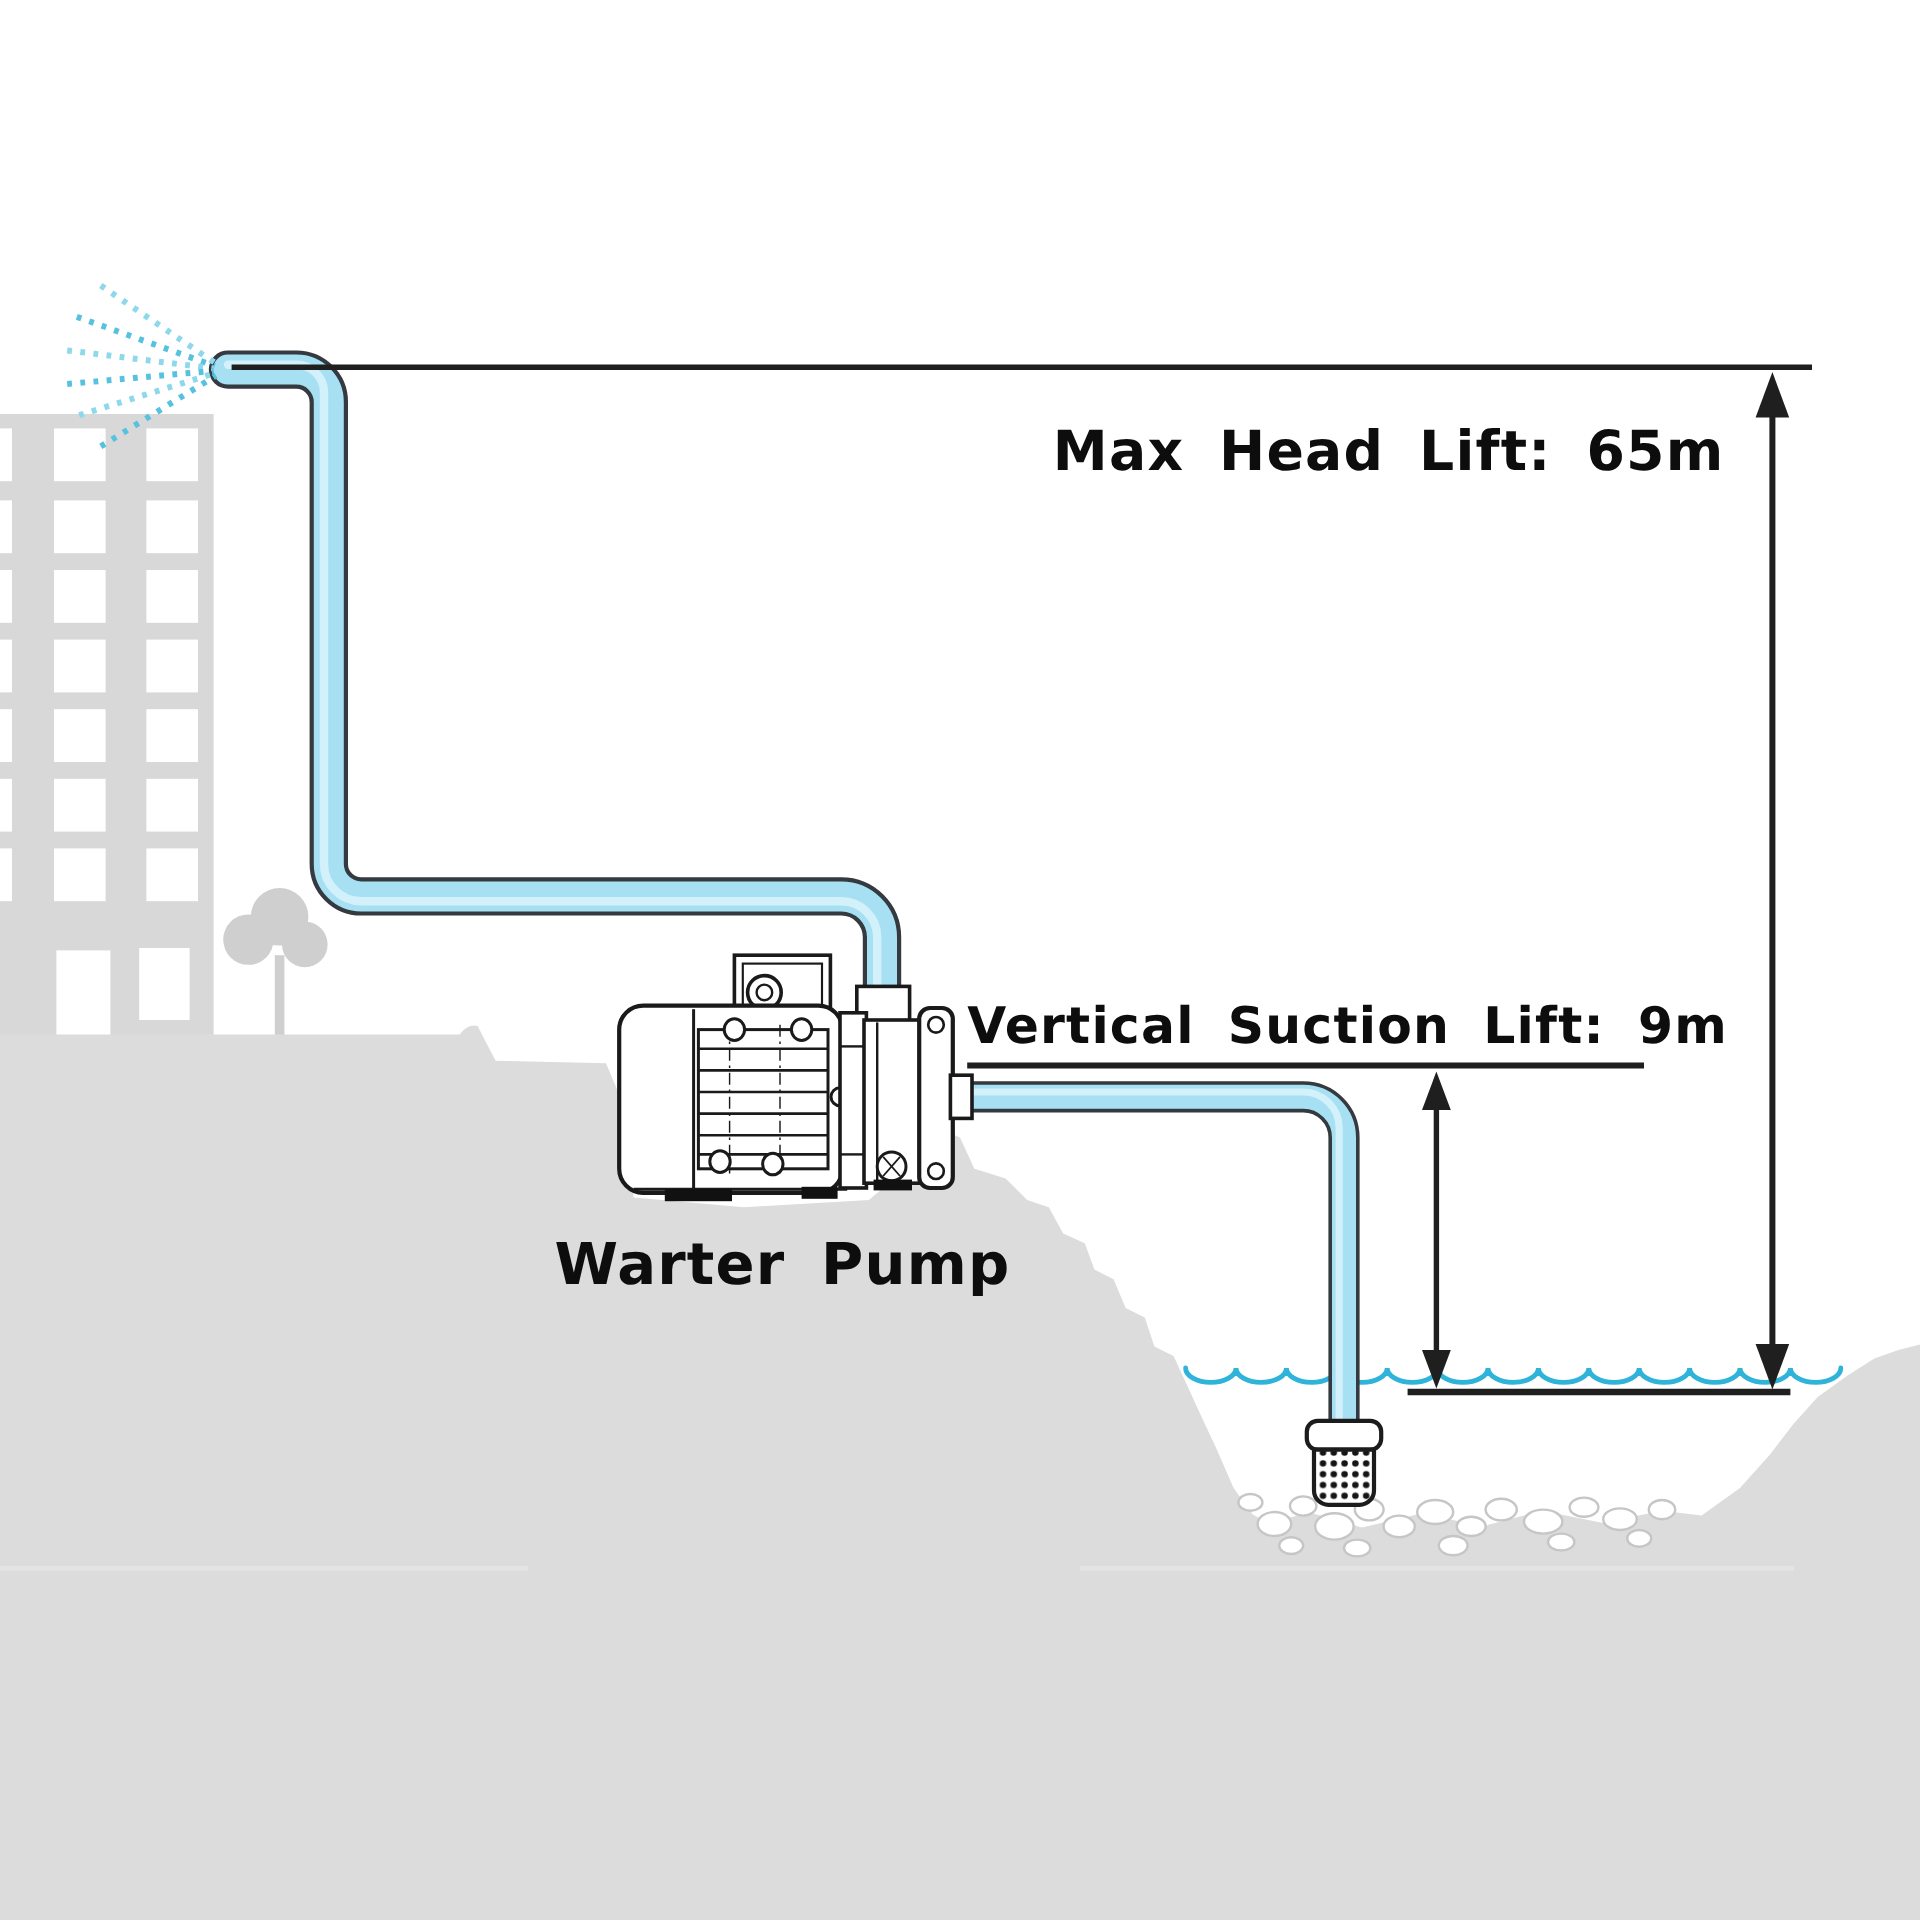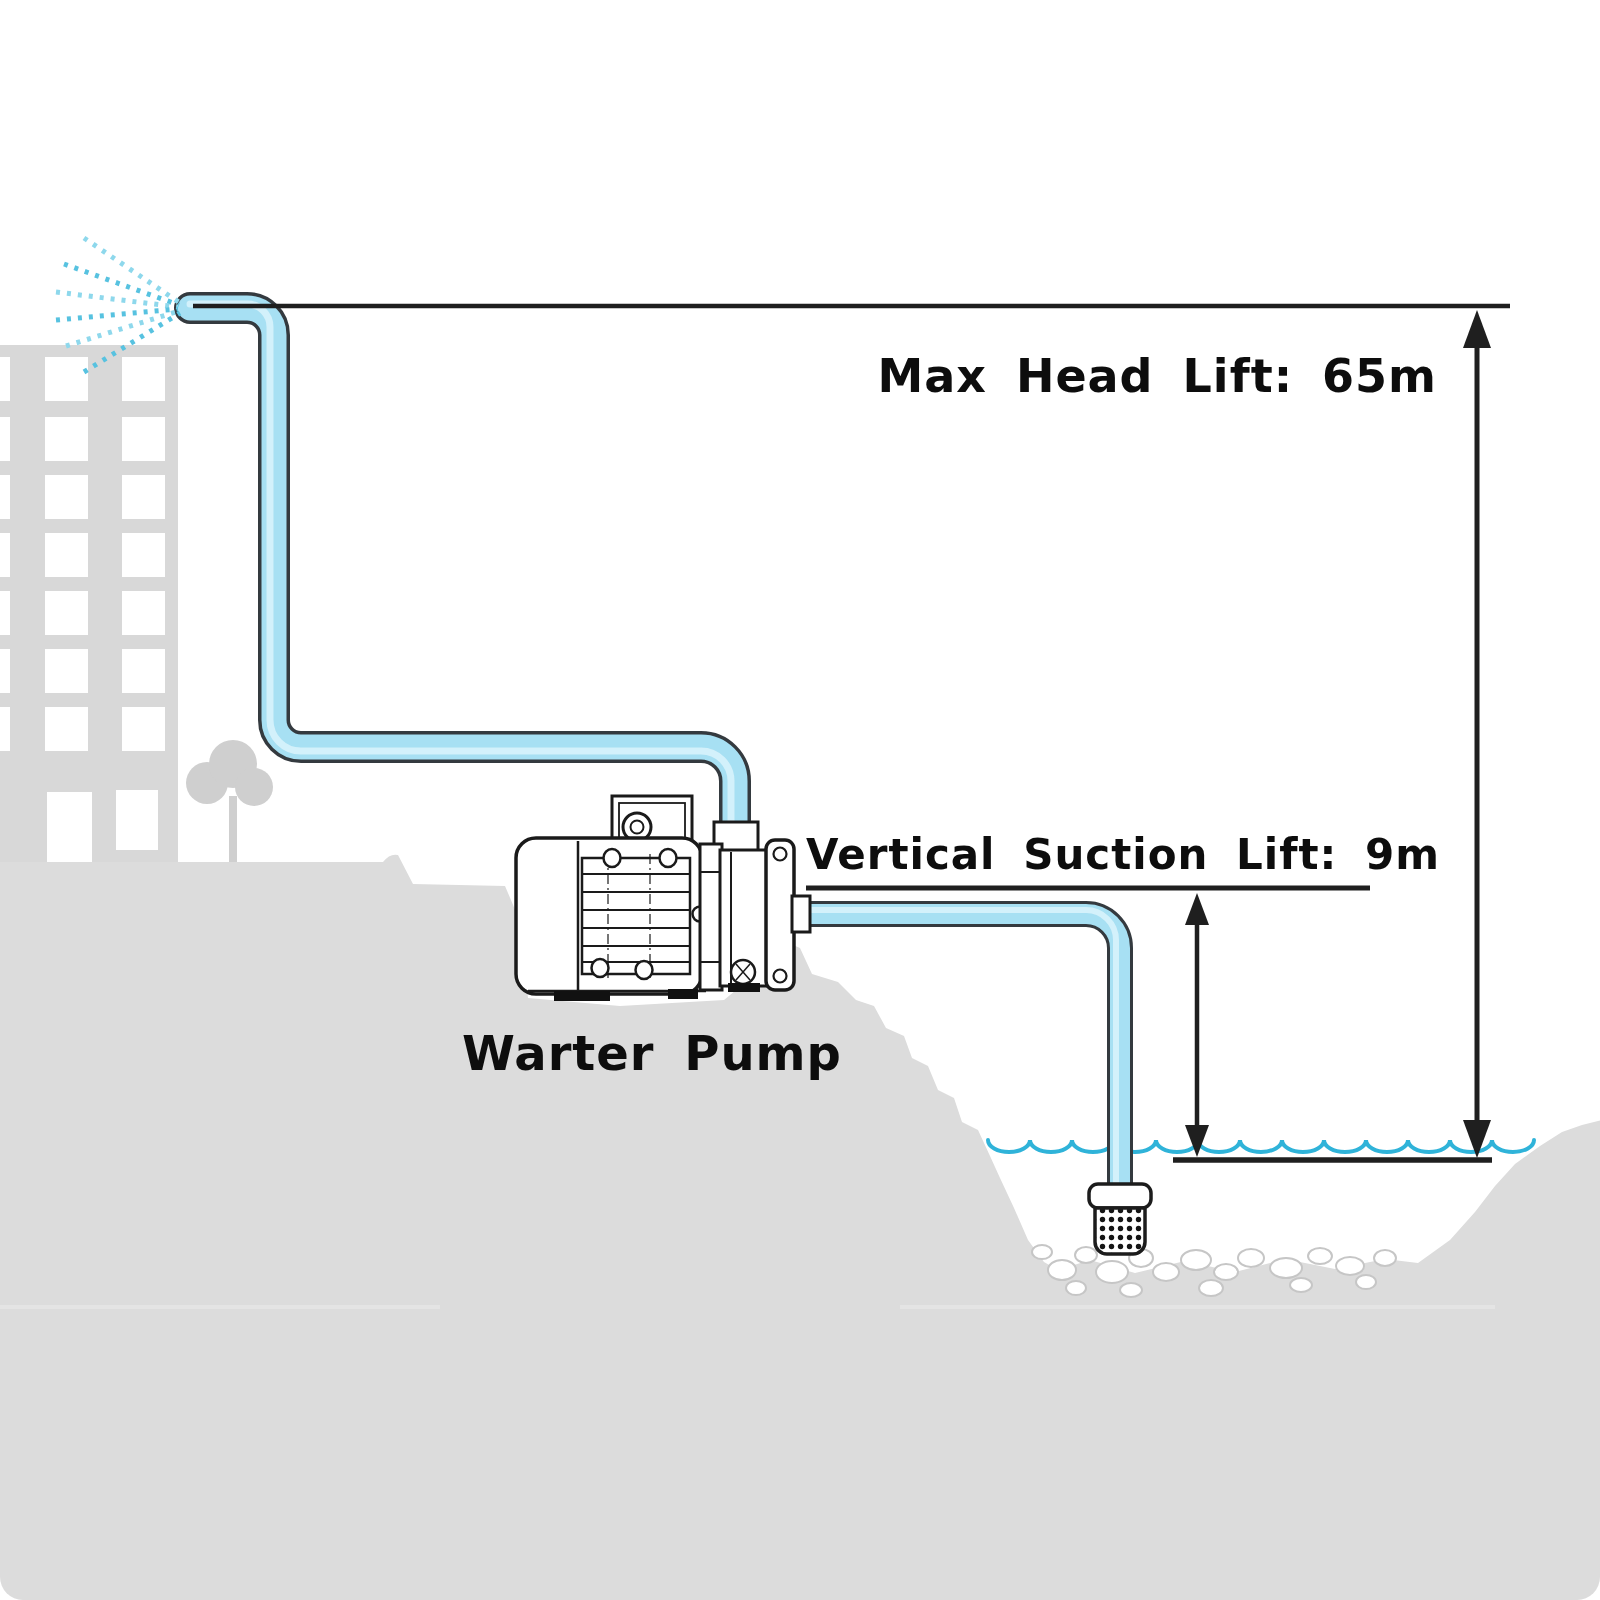--- a/index.html
+++ b/index.html
@@ -1,16 +1,16 @@
 <!DOCTYPE html>
 <html><head>
 <meta charset="utf-8">
 <style>
   html,body{margin:0;padding:0;background:#ffffff;}
-  .stage{position:relative;width:1600px;height:1600px;background:#ffffff;overflow:hidden;border-radius:23px;}
+  .stage{position:relative;width:1600px;height:1600px;background:#ffffff;overflow:hidden;}
   .stage svg{position:absolute;inset:0;}
   text{
     font-family:"DejaVu Sans","Liberation Sans",sans-serif;
     font-weight:bold;
     fill:#0d0d0d;
   }
   .dim-label{letter-spacing:1px;word-spacing:12px;}
 </style>
 </head>
 <body>

